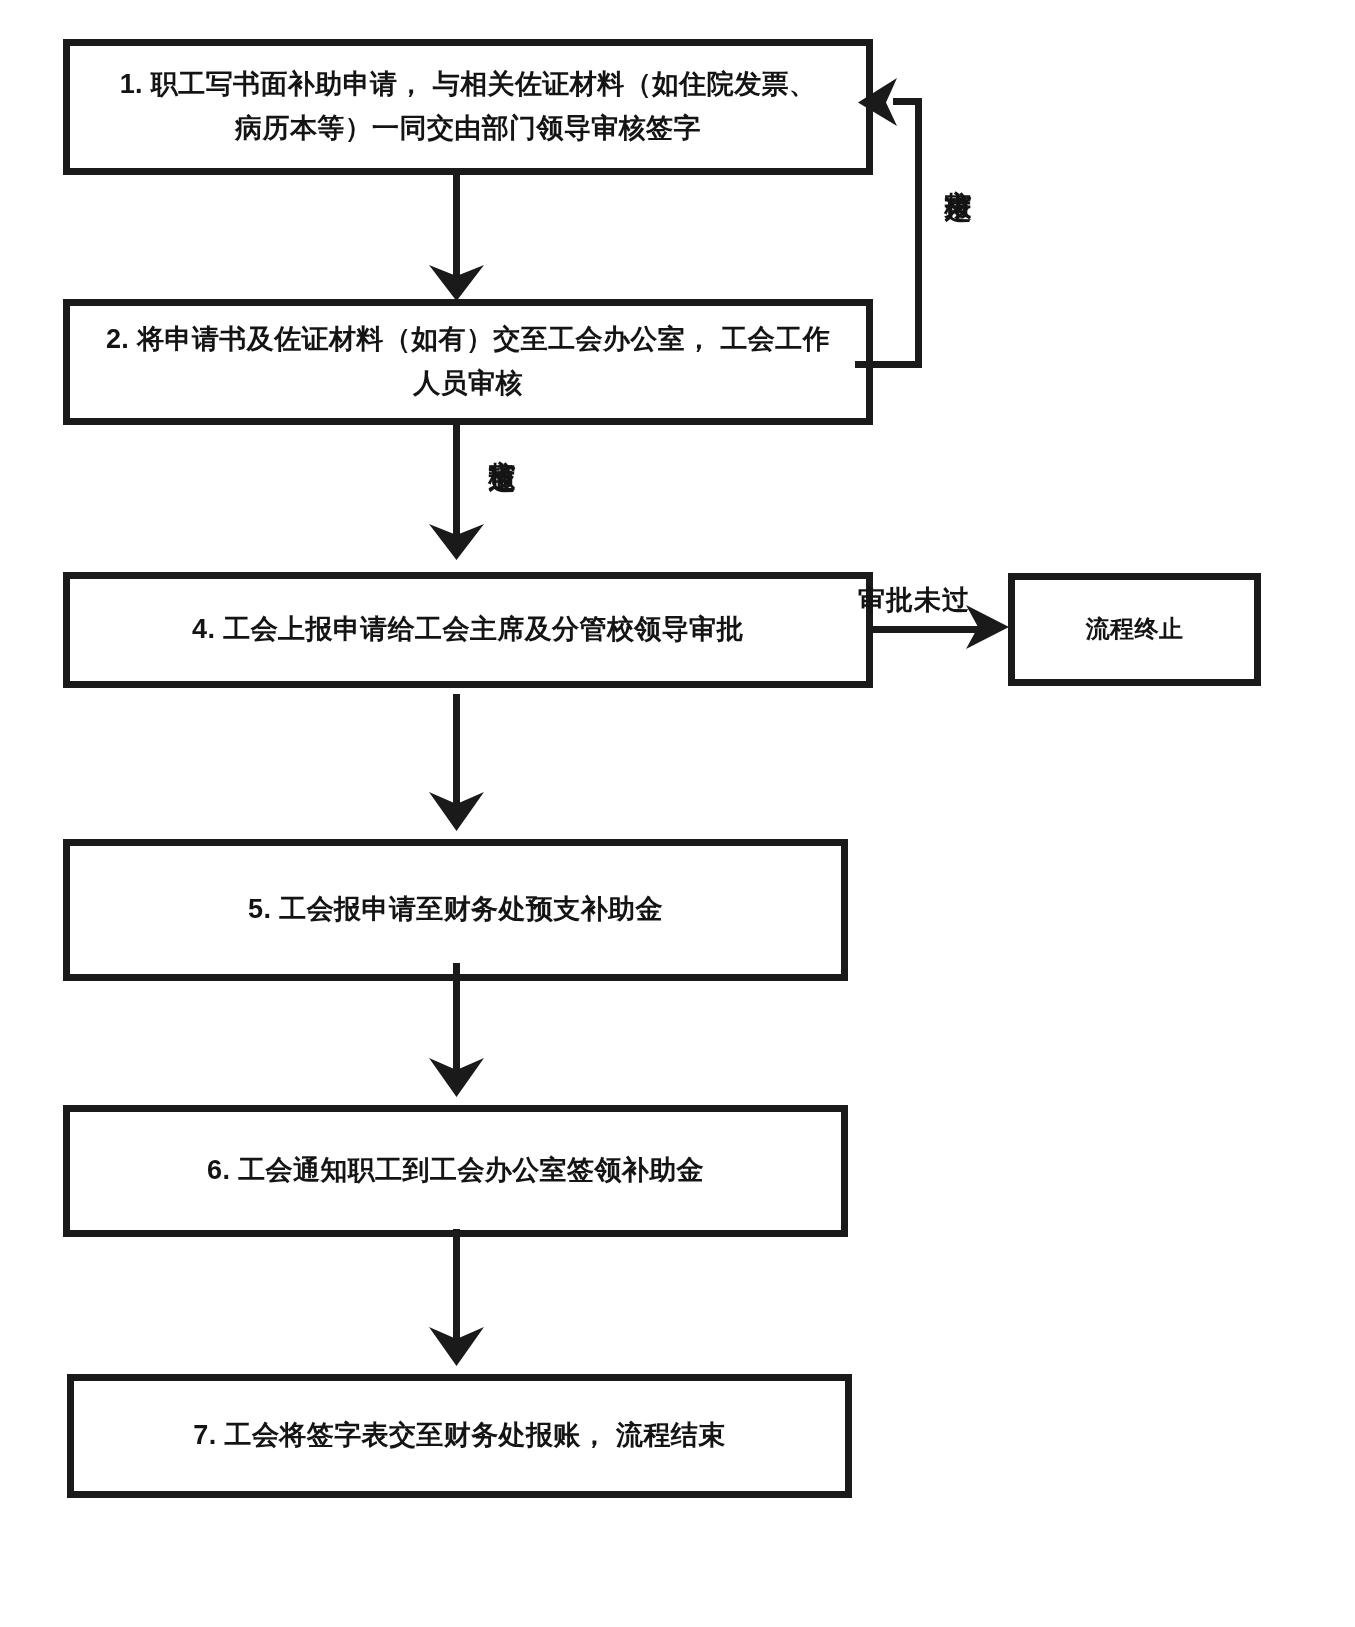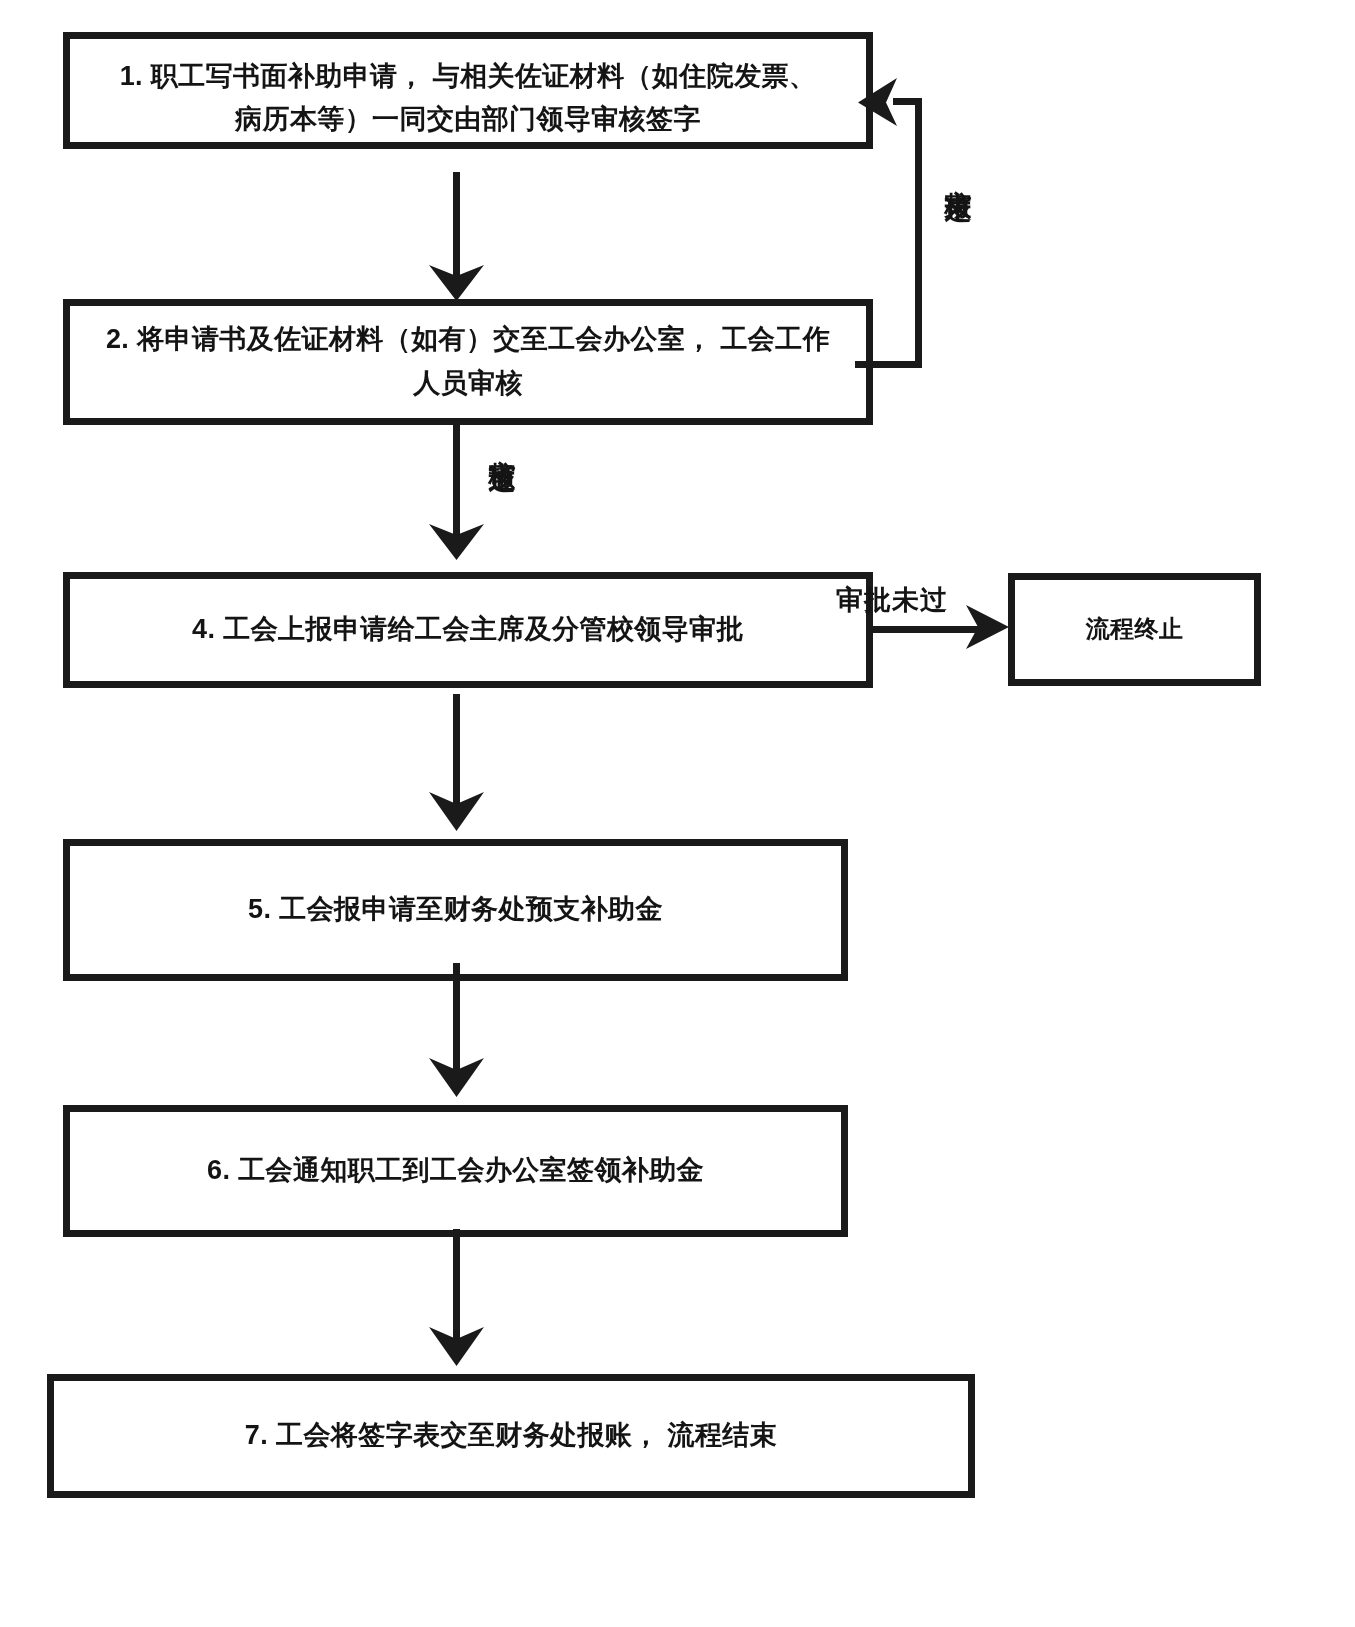--- a/index.html
+++ b/index.html
@@ -34,26 +34,26 @@
     font-size: 27px;
     font-weight: 700;
     color: #141414;
     line-height: 1.62;
     letter-spacing: 0.4px;
     padding: 0 14px;
     white-space: pre-line;
   }
 
   
-  #node-1 { left: 63px;   top: 32px;   width: 810px;  height: 117px; align-items: flex-end; }
+  #node-1 { left: 63px;   top: 39px;   width: 810px;  height: 136px; }
   #node-2 { left: 63px;   top: 299px;  width: 810px;  height: 126px; }
   #node-4 { left: 63px;   top: 572px;  width: 810px;  height: 116px; }
   #node-5 { left: 63px;   top: 839px;  width: 785px;  height: 142px; }
   #node-6 { left: 63px;   top: 1105px; width: 785px;  height: 132px; }
-  #node-7 { left: 47px;   top: 1374px; width: 928px;  height: 124px; }
+  #node-7 { left: 67px;   top: 1374px; width: 785px;  height: 124px; }
   #node-end { left: 1008px; top: 573px; width: 253px;  height: 113px; }
 
   #node-end .node-text { font-size: 24px; }
 
   
   .v-line {
     position: absolute;
     width: 7px;
     background: #1a1a1a;
   }
@@ -118,21 +118,21 @@
   <div class="edge-label vertical" style="left:484px; top:438px;">审核通过</div>
 
   <div class="node" id="node-4">
     <span class="node-text">4. 工会上报申请给工会主席及分管校领导审批</span>
   </div>
 
   <div class="h-line" style="left:873px; top:626px; width:110px;"></div>
   <svg class="arrow-svg" style="left:960px; top:604px; width:50px; height:46px;" viewBox="0 0 50 46">
     <path d="M49 23 L6 1 L18 23 L6 45 Z" fill="#1a1a1a"></path>
   </svg>
-  <div class="edge-label" style="left:836px; top:582px;">审批未过</div>
+  <div class="edge-label" style="left:858px; top:582px;">审批未过</div>
 
   <div class="node" id="node-end">
     <span class="node-text">流程终止</span>
   </div>
 
   <div class="v-line" style="left:453px; top:694px; height:110px;"></div>
   <svg class="arrow-svg" style="left:428px; top:789px; width:57px; height:43px;" viewBox="0 0 57 43">
     <path d="M28.5 42 L1 3 L28.5 15 L56 3 Z" fill="#1a1a1a"></path>
   </svg>
 

